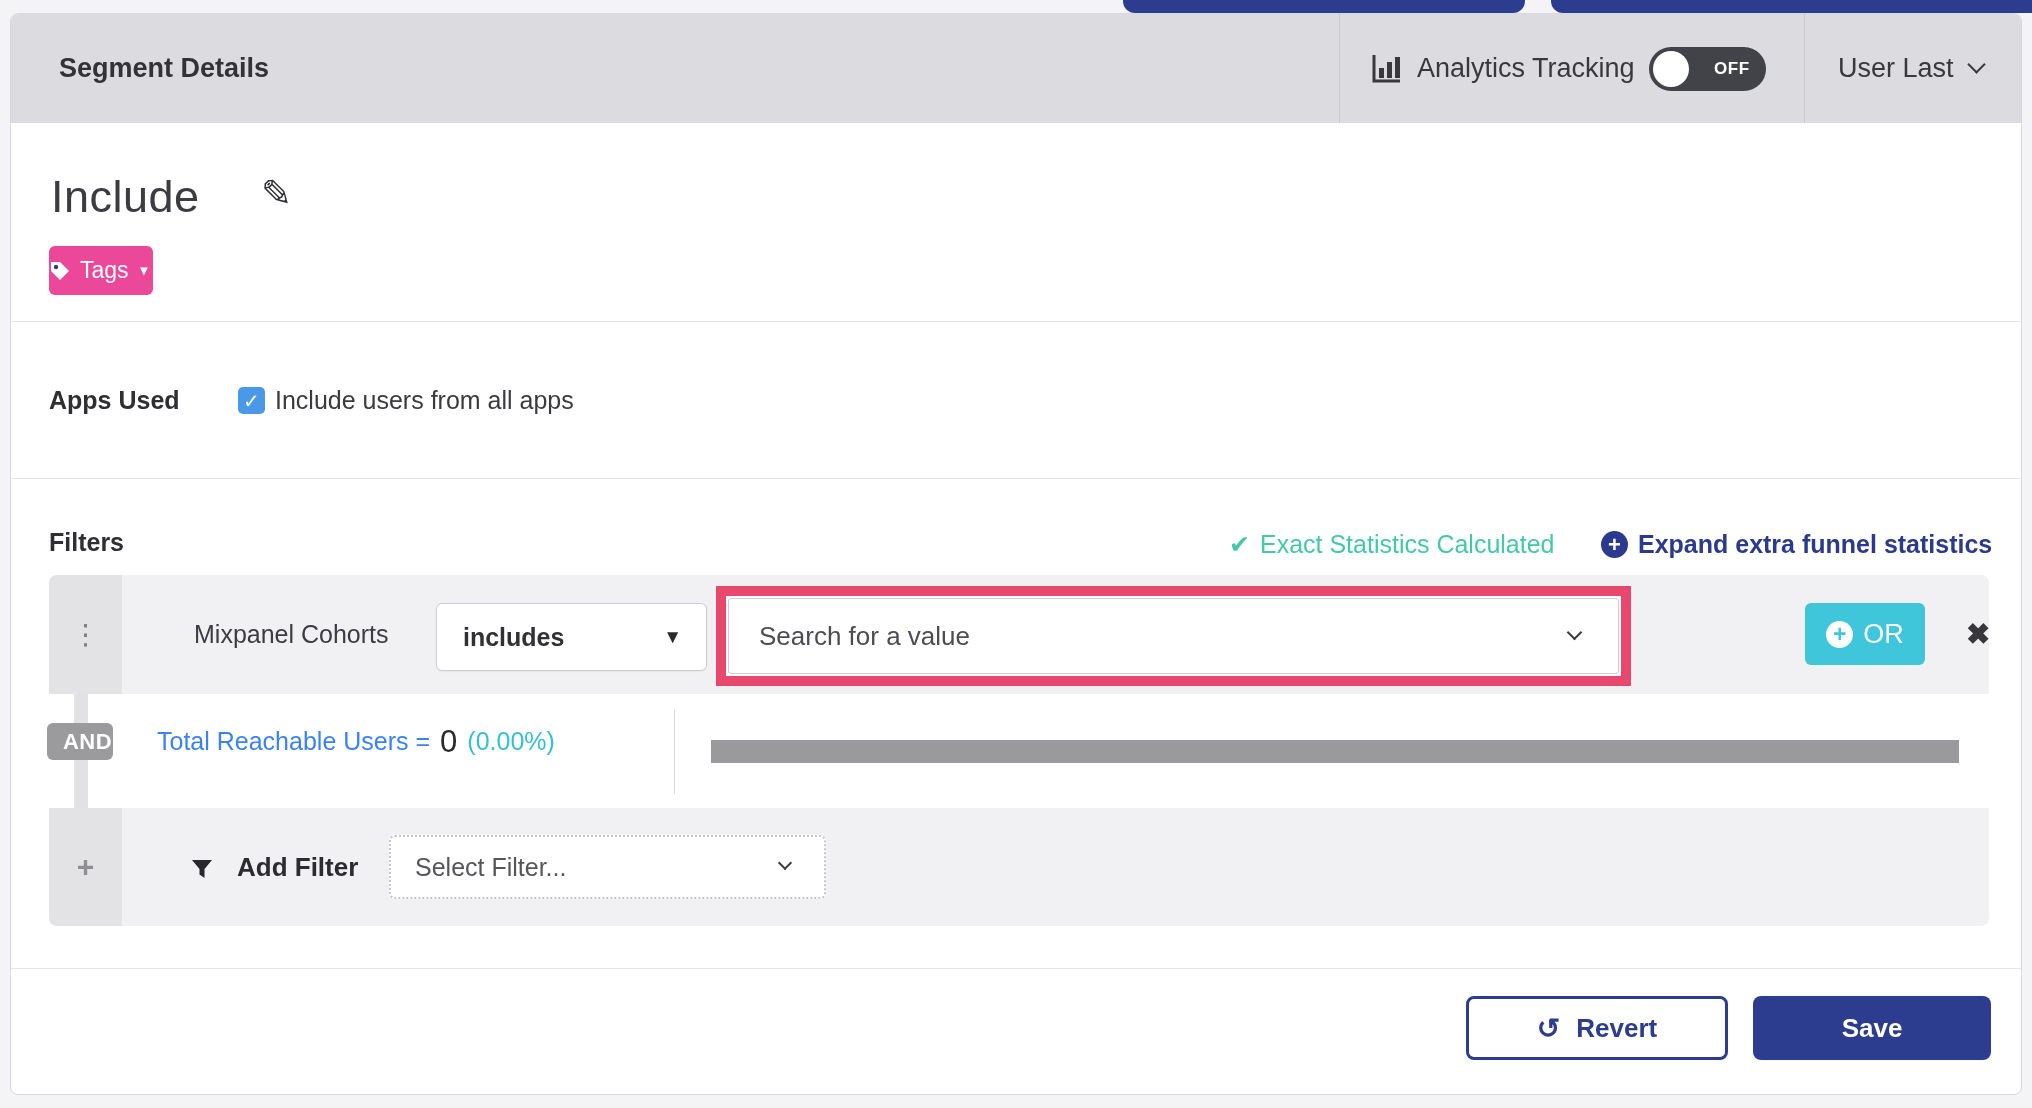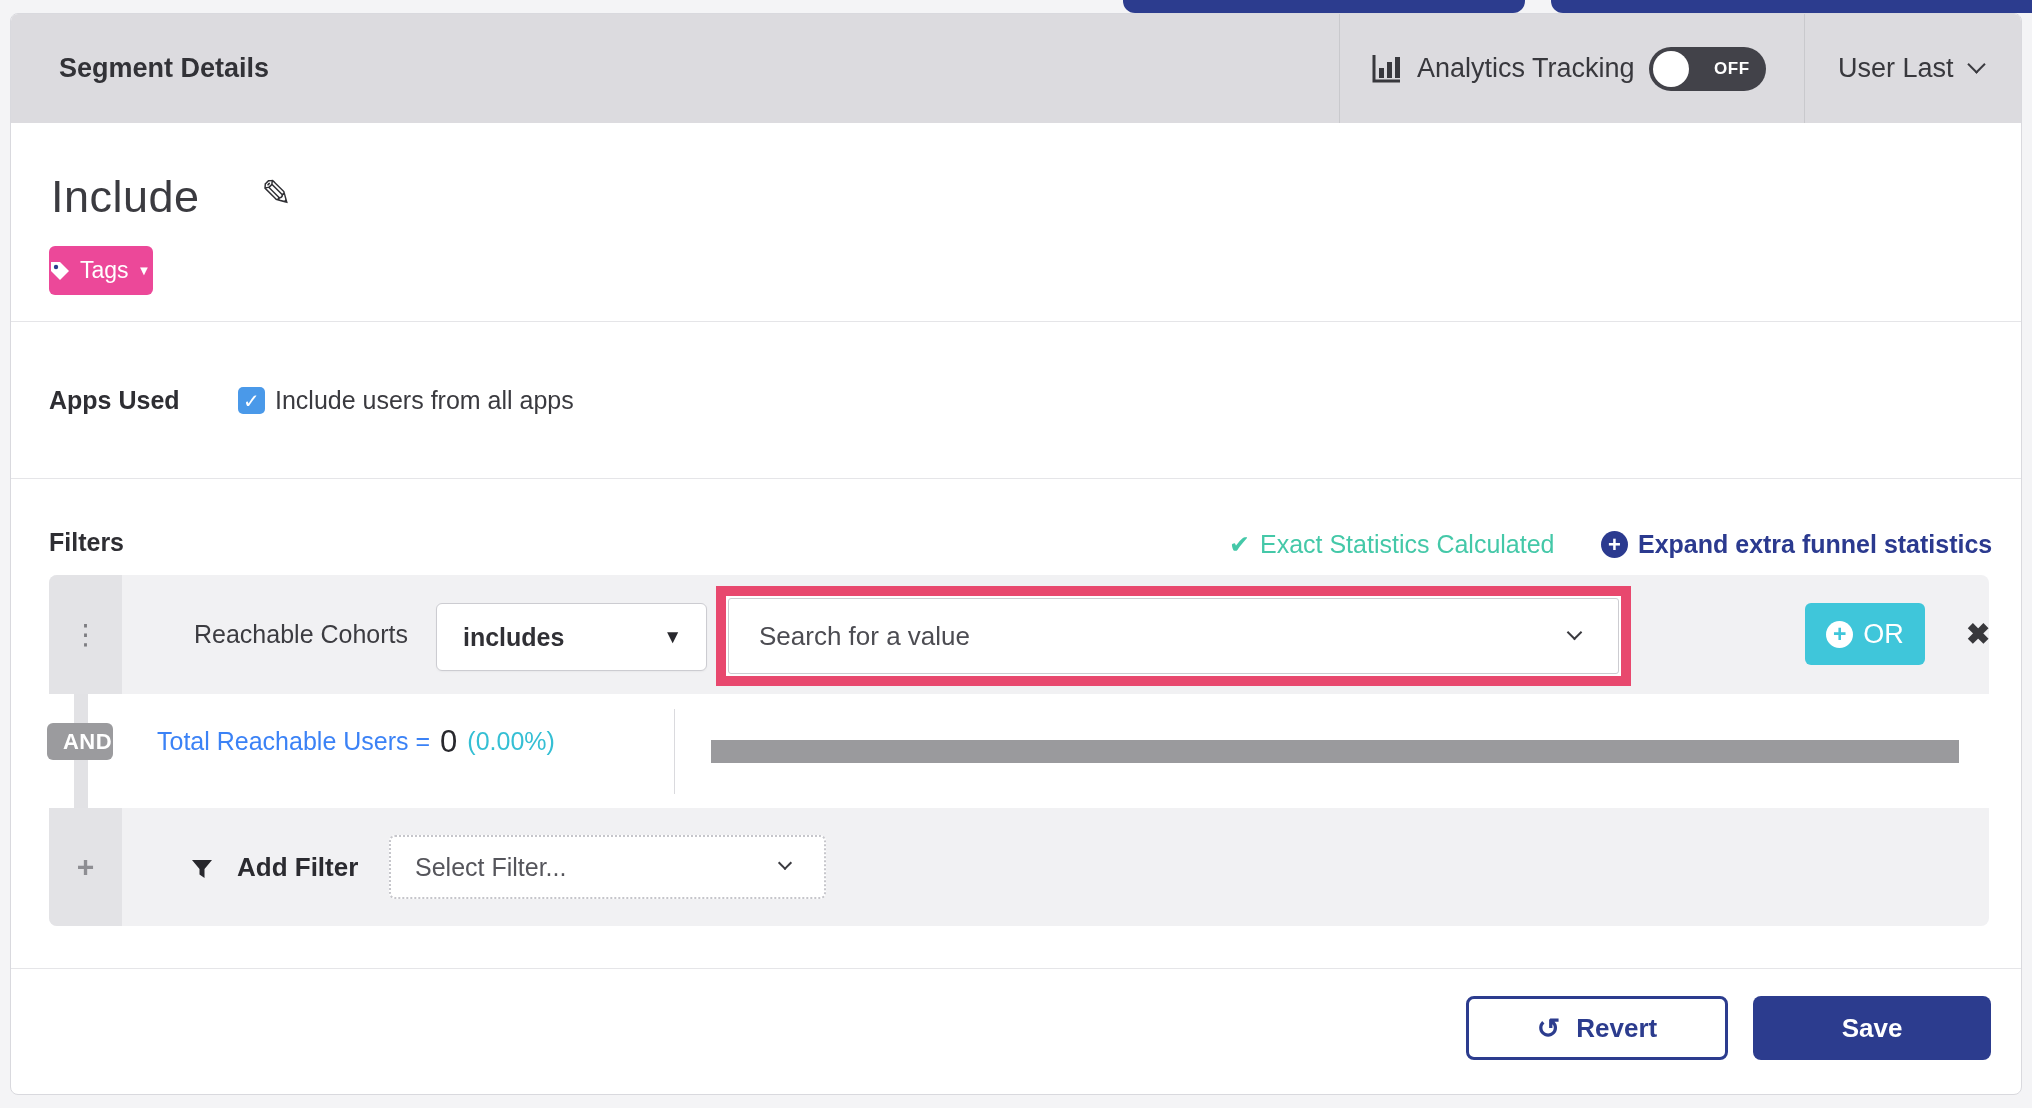--- a/index.html
+++ b/index.html
@@ -178,21 +178,21 @@
   </div>
   <div id="expand-stats">
     <span class="circle-plus">+</span>
     <span>Expand extra funnel statistics</span>
   </div>
 
   <div id="filter-row">
     <div id="filter-drag-col">
       <span>⋮</span>
     </div>
-    <div id="filter-name">Reachable Cohorts</div>
+    <div id="filter-name">Mixpanel Cohorts</div>
     <div id="op-select">
       <span class="op-text">includes</span>
       <span class="tri">▼</span>
     </div>
     <div id="value-highlight">
       <div id="value-select">
         <span class="placeholder">Search for a value</span>
         <span class="chev"></span>
       </div>
     </div>

